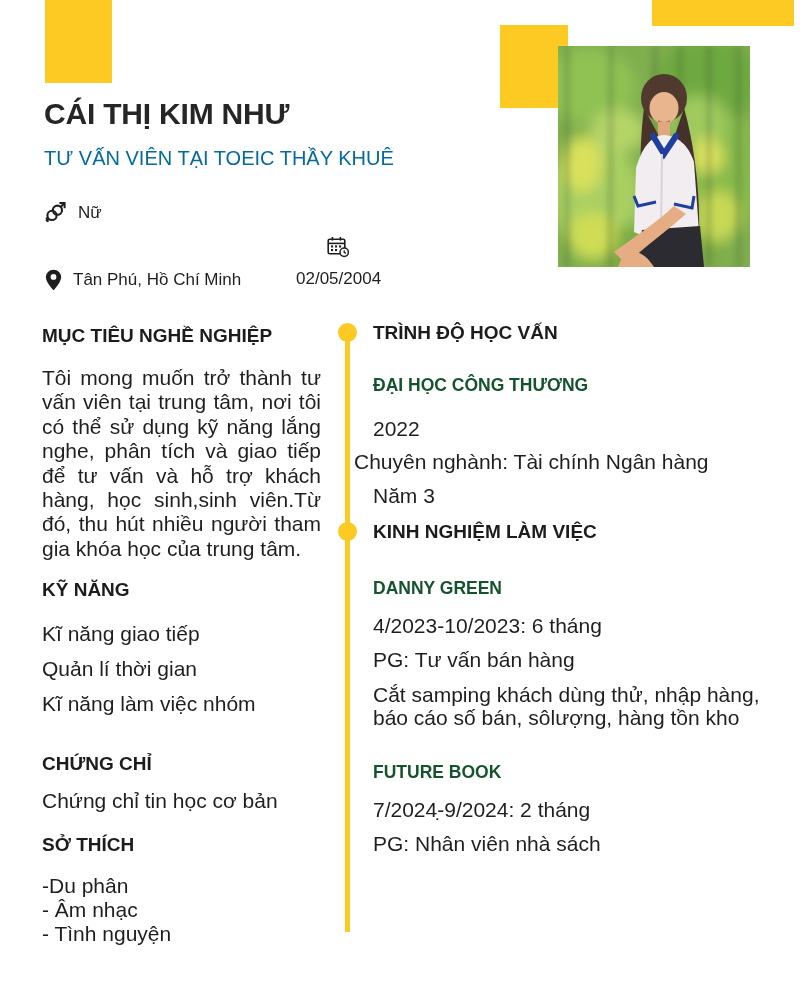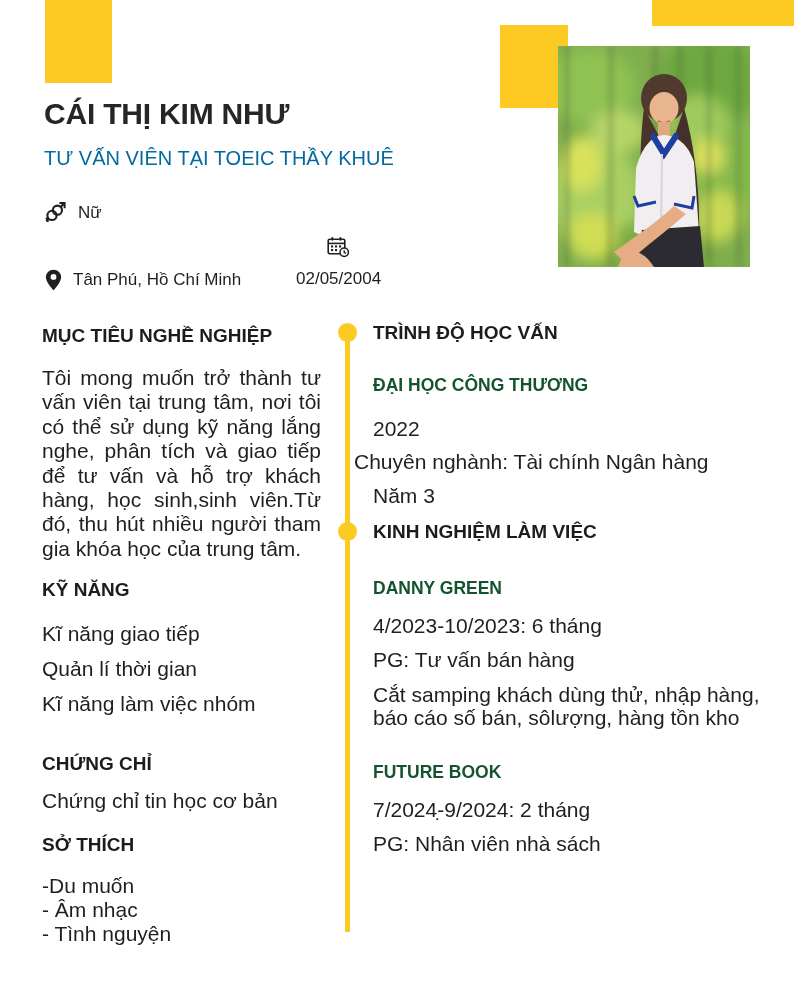--- a/index.html
+++ b/index.html
@@ -172,21 +172,21 @@
 
   <div class="abs h2" style="left:42px; top:578px;">KỸ NĂNG</div>
   <div class="abs body-text nowrap" style="left:42px; top:622px;">Kĩ năng giao tiếp</div>
   <div class="abs body-text nowrap" style="left:42px; top:657px;">Quản lí thời gian</div>
   <div class="abs body-text nowrap" style="left:42px; top:692px;">Kĩ năng làm việc nhóm</div>
 
   <div class="abs h2" style="left:42px; top:752px;">CHỨNG CHỈ</div>
   <div class="abs body-text nowrap" style="left:42px; top:789px;">Chứng chỉ tin học cơ bản</div>
 
   <div class="abs h2" style="left:42px; top:833px;">SỞ THÍCH</div>
-  <div class="abs body-text nowrap" style="left:42px; top:874px;">-Du muốn</div>
+  <div class="abs body-text nowrap" style="left:42px; top:874px;">-Du phân</div>
   <div class="abs body-text nowrap" style="left:42px; top:898px;">- Âm nhạc</div>
   <div class="abs body-text nowrap" style="left:42px; top:922px;">- Tình nguyện</div>
 
   <div class="abs timeline-line"></div>
   <div class="abs timeline-dot" style="left:338px; top:323px;"></div>
   <div class="abs timeline-dot" style="left:338px; top:522px;"></div>
 
   <div class="abs h2" style="left:373px; top:321px;">TRÌNH ĐỘ HỌC VẤN</div>
   <div class="abs sub" style="left:373px; top:375px;">ĐẠI HỌC CÔNG THƯƠNG</div>
   <div class="abs body-text nowrap" style="left:373px; top:417px;">2022</div>

